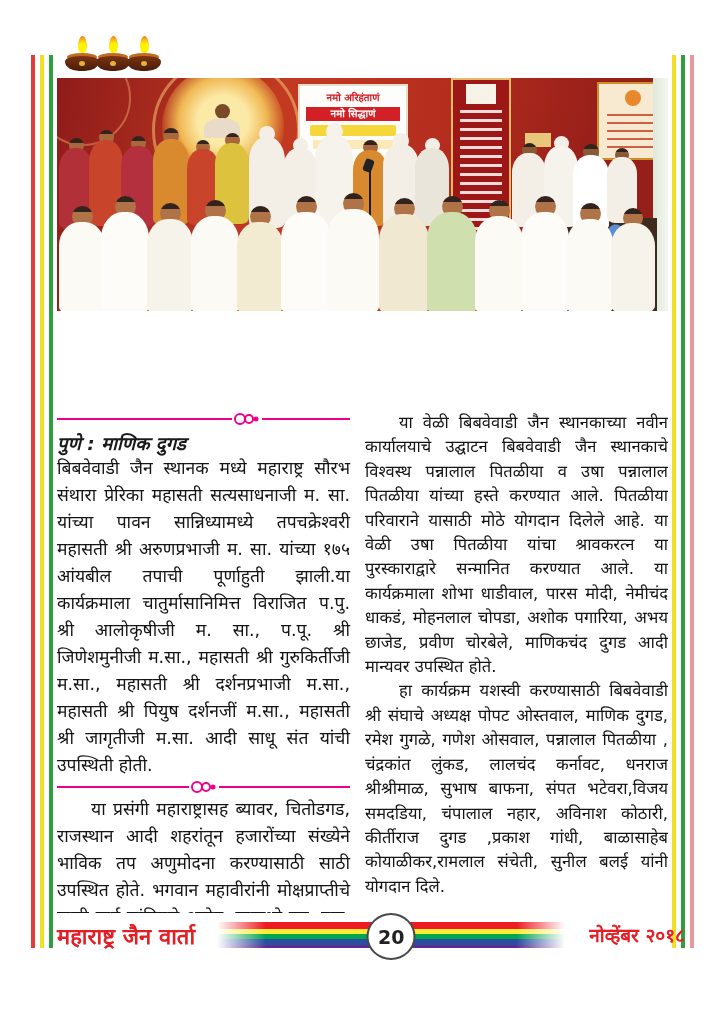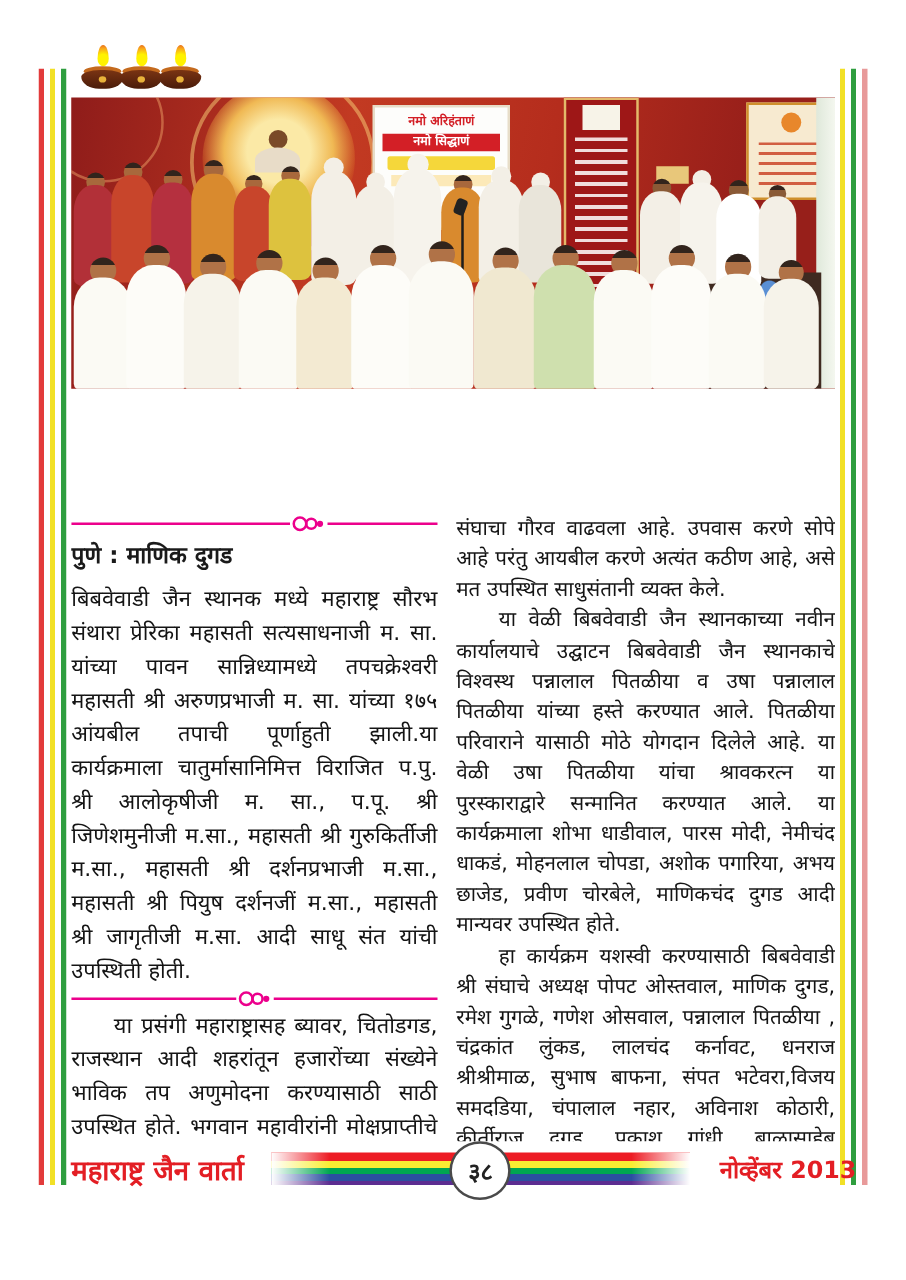--- a/index.html
+++ b/index.html
@@ -74,21 +74,21 @@
   .subhead{position:absolute;top:367px;left:57px;width:611px;height:38px;border-radius:9px;
       background:#7a3f55;color:#fff;font-size:21px;font-weight:700;text-align:center;line-height:38px;}
 
   
   .columns{position:absolute;top:411px;left:57px;width:611px;height:502px;display:flex;gap:15px;overflow:hidden;}
   .col-left{width:293px;}
   .col-right{flex:1;}
   .divider{display:flex;align-items:center;height:15px;}
   .divider .line{height:2px;background:#ec008c;}
   .divider .l1{flex:2;} .divider .l2{flex:1;} .divider .eq{flex:1;}
-  .dateline{margin:4px 0 12px;font-size:18.5px;font-weight:700;color:#1a1a1a;}
+  .dateline{margin:4px 0 0;font-size:18.5px;font-weight:700;font-style:italic;color:#1a1a1a;}
   .body-text{margin:0;color:#141414;text-align:justify;}
   .col-left .body-text{font-size:17.5px;line-height:27px;}
   .col-right .body-text{font-size:16.5px;line-height:24.4px;}
   .indent{text-indent:34px;}
   .col-left .divider + .body-text{margin-top:2px;}
 
   
   .footer{position:absolute;left:57px;right:40px;top:914px;height:42px;display:flex;align-items:center;gap:14px;}
   .footer-title{color:#e31e24;font-size:22px;font-weight:800;white-space:nowrap;}
   .band{position:relative;flex:1;height:26px;margin:0 10px 0 8px;
@@ -288,27 +288,26 @@
         <svg width="30" height="14">
             <circle cx="8" cy="7" r="5" fill="none" stroke="#ec008c" stroke-width="2"></circle>
             <circle cx="17" cy="7" r="4" fill="none" stroke="#ec008c" stroke-width="2"></circle>
             <circle cx="24" cy="7" r="2.5" fill="#ec008c"></circle>
           </svg>
         <span class="line eq"></span>
       </div>
       <p class="body-text indent">या प्रसंगी महाराष्ट्रासह ब्यावर, चितोडगड, राजस्थान आदी शहरांतून हजारोंच्या संख्येने भाविक तप अणुमोदना करण्यासाठी साठी उपस्थित होते. भगवान महावीरांनी मोक्षप्राप्तीचे काही मार्ग सांगितले आहेत. त्यामध्ये तप, दान, हे मार्ग आहेत त्यापैकी तप सर्वश्रेष्ठ मानले जाते. महासतींनी आयबील तप करून श्रमण</p>
     </div>
     <div class="col-right">
-      <p class="body-text">संघाचा गौरव वाढवला आहे. उपवास करणे सोपे आहे परंतु आयबील करणे अत्यंत कठीण आहे, असे मत उपस्थित साधुसंतानी व्यक्त केले.</p>
       <p class="body-text indent">या वेळी बिबवेवाडी जैन स्थानकाच्या नवीन कार्यालयाचे उद्घाटन बिबवेवाडी जैन स्थानकाचे विश्वस्थ पन्नालाल पितळीया व उषा पन्नालाल पितळीया यांच्या हस्ते करण्यात आले. पितळीया परिवाराने यासाठी मोठे योगदान दिलेले आहे. या वेळी उषा पितळीया यांचा  श्रावकरत्न या पुरस्काराद्वारे सन्मानित करण्यात आले. या कार्यक्रमाला शोभा धाडीवाल, पारस मोदी, नेमीचंद धाकडं, मोहनलाल चोपडा, अशोक पगारिया, अभय छाजेड, प्रवीण चोरबेले, माणिकचंद दुगड आदी मान्यवर उपस्थित होते.</p>
       <p class="body-text indent">हा कार्यक्रम यशस्वी करण्यासाठी  बिबवेवाडी श्री संघाचे अध्यक्ष पोपट ओस्तवाल, माणिक दुगड, रमेश गुगळे, गणेश ओसवाल, पन्नालाल पितळीया , चंद्रकांत लुंकड, लालचंद कर्नावट, धनराज श्रीश्रीमाळ, सुभाष बाफना, संपत भटेवरा,विजय समदडिया, चंपालाल नहार, अविनाश कोठारी, कीर्तीराज दुगड ,प्रकाश गांधी, बाळासाहेब कोयाळीकर,रामलाल संचेती, सुनील बलई यांनी योगदान दिले.</p>
     </div>
   </div>
 
   <div class="footer">
     <span class="footer-title">महाराष्ट्र जैन वार्ता</span>
     <div class="band">
-      <div class="page-circle">३८</div>
-    </div>
-    <span class="footer-date">नोव्हेंबर 2013</span>
+      <div class="page-circle">20</div>
+    </div>
+    <span class="footer-date">नोव्हेंबर २०१८</span>
   </div>
 
 </div>
 
 </body></html>

